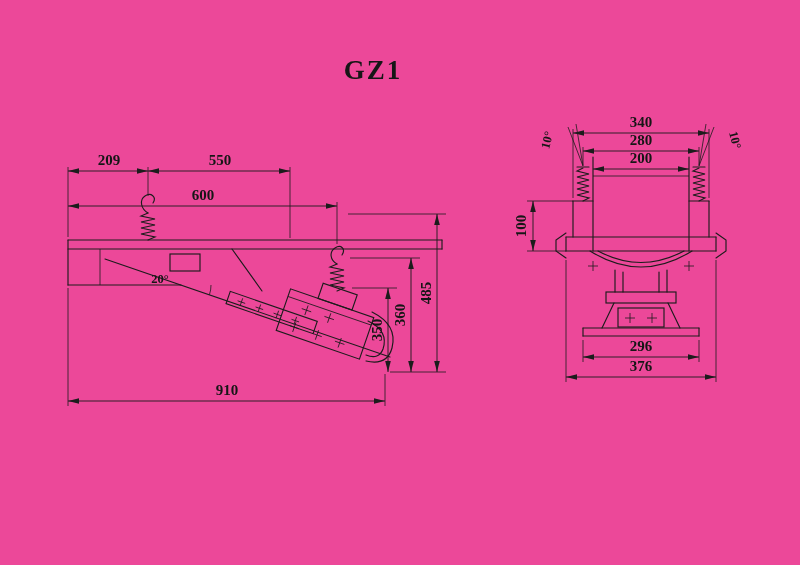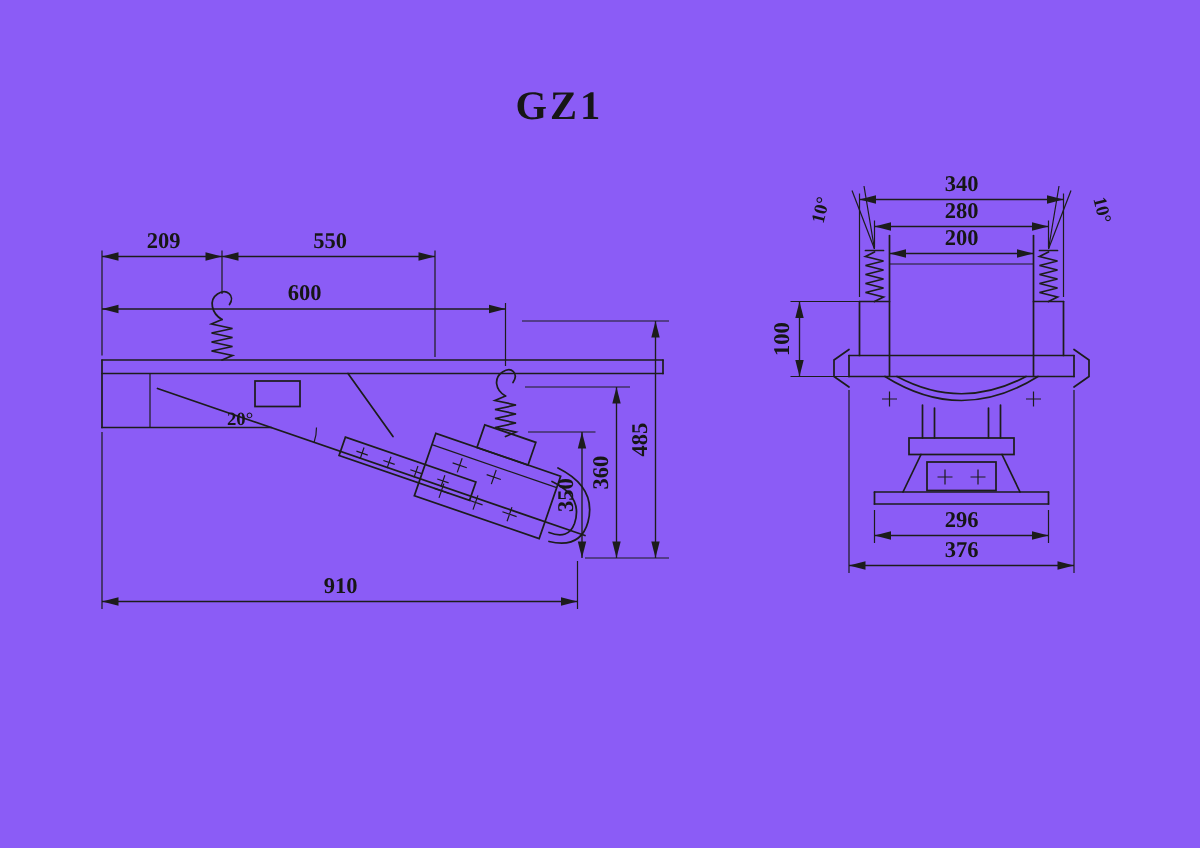--- a/index.html
+++ b/index.html
@@ -1,16 +1,16 @@
 <!DOCTYPE html>
 <html><head>
 <meta charset="utf-8">
 <style>
   html,body{margin:0;padding:0;background:#ffffff;}
-  #canvas{position:relative;width:800px;height:565px;background:#8b5cf6;overflow:hidden;}
+  #canvas{position:relative;width:800px;height:565px;background:#ec4899;overflow:hidden;}
   svg{position:absolute;left:0;top:0;}
   svg text{font-family:"Liberation Serif","DejaVu Serif",serif;font-weight:700;fill:#161616;}
   .dim{font-size:15px;text-anchor:middle;}
   .ang{font-size:12.5px;text-anchor:middle;}
   .ttl{font-size:27px;text-anchor:middle;letter-spacing:2px;}
   .ln{stroke:#1c1c1c;stroke-width:1.15;fill:none;stroke-linecap:round;}
   .tn{stroke:#1c1c1c;stroke-width:0.8;fill:none;}
   .dl{stroke:#1c1c1c;stroke-width:0.9;fill:none;}
 </style>
 </head>

